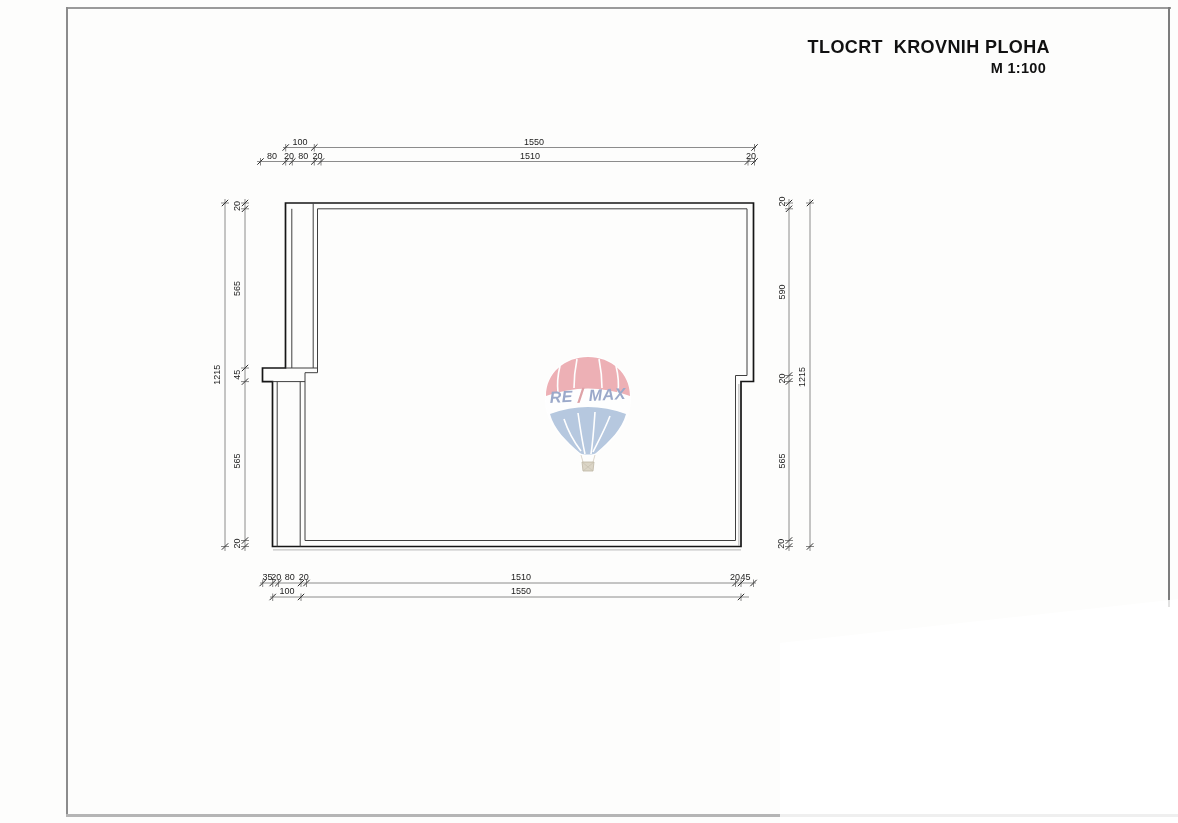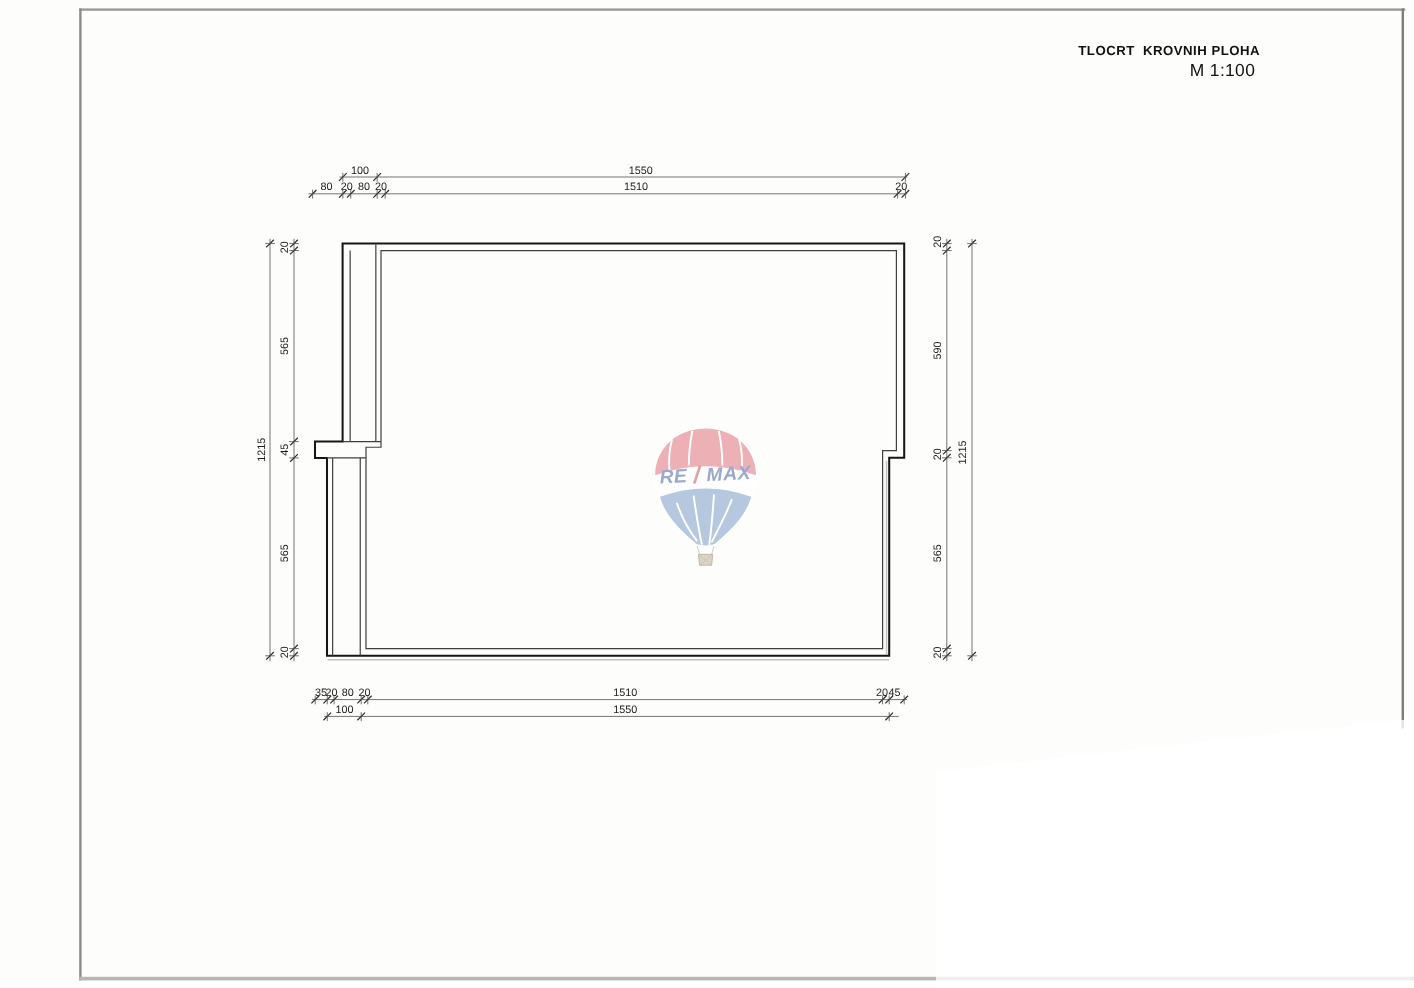--- a/index.html
+++ b/index.html
@@ -6,22 +6,22 @@
   body{width:1178px;height:823px;position:relative;background:#fdfdfc;overflow:hidden;
        font-family:"Liberation Sans", sans-serif;}
   .abs{position:absolute;}
   
   .frame-top{left:66px;top:7px;width:1105px;height:2px;background:#9a9a9a;}
   .frame-left{left:66px;top:7px;width:2px;height:810px;background:#8c8c8c;}
   .frame-right{left:1168px;top:7px;width:2px;height:600px;background:#7c7c7c;}
   .frame-bottom{left:66px;top:814px;width:1112px;height:3px;background:#b5b5b5;}
   
   .title{right:128px;top:37px;text-align:right;color:#111;}
-  .title .l1{font-size:11px;font-weight:bold;letter-spacing:.4px;white-space:pre;}
-  .title .l2{font-size:14.5px;font-weight:normal;margin-top:2px;padding-right:4px;letter-spacing:.3px;}
+  .title .l1{font-size:18px;font-weight:bold;letter-spacing:.4px;white-space:pre;}
+  .title .l2{font-size:14.5px;font-weight:bold;margin-top:2px;padding-right:4px;letter-spacing:.3px;}
   
   svg text{font-family:"Liberation Sans", sans-serif;}
   .dimtxt{font-size:9px;fill:#1c1c1c;}
   
   .scan-overlay{left:780px;top:592px;width:398px;height:231px;
      background:rgba(255,255,255,0.78);
      clip-path:polygon(0 22%,100% 3%,100% 100%,0 100%);}
   .scan-edge{left:-2px;top:28px;width:402px;height:1px;background:#e6e6e2;opacity:.6;
      transform:rotate(-6deg);transform-origin:left center;}
   .balloon{left:540px;top:354px;opacity:.92;}

